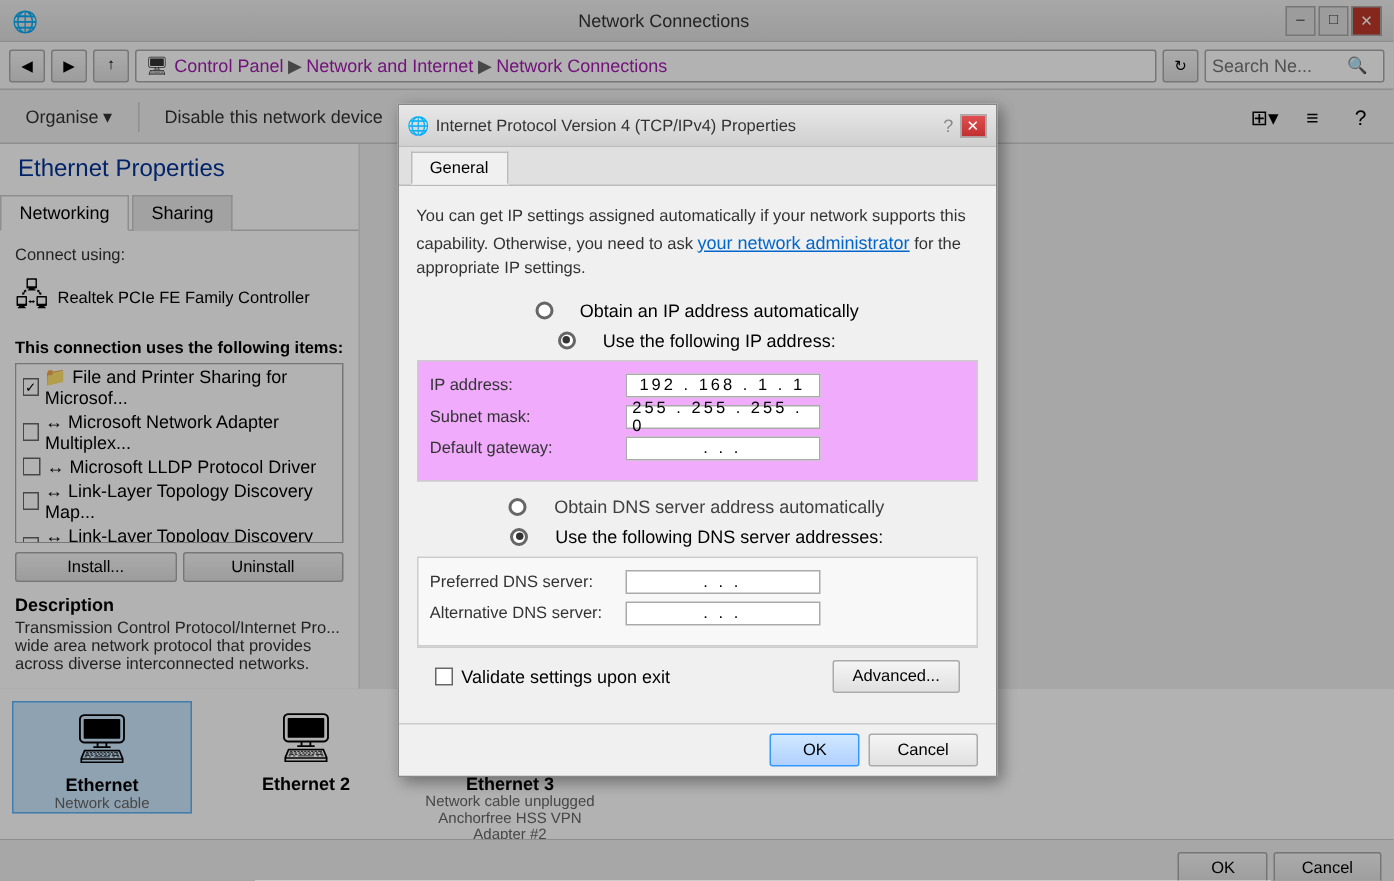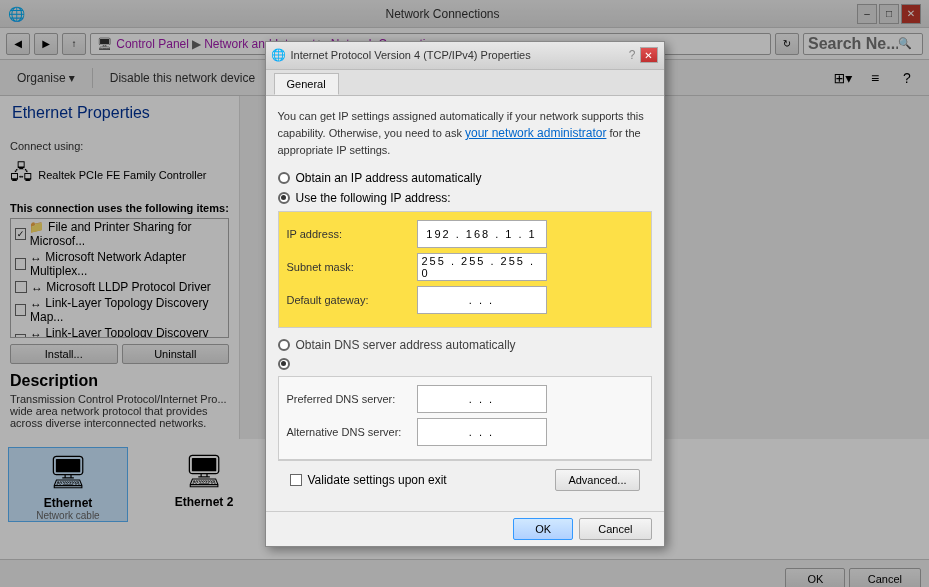--- a/index.html
+++ b/index.html
@@ -60,21 +60,21 @@
     .address-path .link { color: #a21caf; }
     .search-box {
       display: flex; align-items: center;
       background: white;
       border: 1px solid #aaa;
       border-radius: 2px;
       height: 22px;
       padding: 0 4px;
       width: 120px;
     }
-    .search-box input { border: none; outline: none; width: 90px; font-size: 16px; color: #999; font-weight: bold; }
+    .search-box input { border: none; outline: none; width: 90px; font-size: 12px; color: #999; }
     .search-icon { color: #666; font-size: 11px; }
 
     
     .toolbar {
       background: #f0f0f0;
       border-bottom: 1px solid #ccc;
       display: flex;
       align-items: center;
       padding: 3px 8px;
       height: 36px;
@@ -193,21 +193,21 @@
     .items-list-item { display: flex; align-items: center; gap: 4px; padding: 1px 4px; }
     .items-list-item .cb { width: 12px; height: 12px; border: 1px solid #666; background: white; display: inline-flex; align-items: center; justify-content: center; font-size: 9px; }
     .items-list-item .cb.checked { background: white; }
     .bottom-btns { display: flex; gap: 4px; margin-top: 6px; }
     .bottom-btn {
       flex: 1; padding: 3px; text-align: center;
       background: linear-gradient(to bottom, #f5f5f5, #e0e0e0);
       border: 1px solid #aaa; border-radius: 2px; cursor: pointer; font-size: 11px;
     }
     .desc-section { margin-top: 8px; }
-    .desc-title { font-weight: bold; font-size: 16px; }
+    .desc-title { font-weight: bold; font-size: 12px; }
     .desc-text { font-size: 11px; color: #333; margin-top: 3px; }
 
     
     .modal-overlay {
       position: absolute;
       top: 0; left: 0; right: 0; bottom: 0;
       background: rgba(0,0,0,0.3);
       z-index: 100;
       display: flex;
       align-items: center;
@@ -257,38 +257,38 @@
       margin-top: 4px;
       margin-right: 2px;
     }
     .dialog-tab.active { background: #f0f0f0; border-bottom: 1px solid #f0f0f0; margin-top: 3px; }
     .dialog-body {
       background: #f0f0f0;
       padding: 12px;
     }
     .dialog-info-text { font-size: 11px; color: #333; margin-bottom: 12px; line-height: 1.5; }
     .dialog-info-text a { color: #0066cc; text-decoration: underline; }
-    .radio-row { display: flex; align-items: center; gap: 6px; margin-bottom: 6px; font-size: 11px; }
+    .radio-row { display: flex; align-items: center; gap: 18px; margin-bottom: 6px; font-size: 11px; justify-content: center; }
     .radio-btn { width: 12px; height: 12px; border-radius: 50%; border: 2px solid #666; background: white; display: flex; align-items: center; justify-content: center; flex-shrink: 0; }
     .radio-btn.selected::after { content: ''; width: 5px; height: 5px; border-radius: 50%; background: #333; display: block; }
     .ip-group {
       border: 1px solid #ccc;
       padding: 8px;
       margin-bottom: 10px;
-      background: #fde047;
+      background: #f0abfc;
     }
     .form-row { display: flex; align-items: center; margin-bottom: 5px; }
     .form-label { width: 130px; font-size: 11px; color: #333; }
     .ip-input {
       background: white;
       border: 1px solid #aaa;
       padding: 1px 4px;
       font-size: 11px;
       width: 130px;
-      height: 28px;
+      height: 16px;
       display: flex; align-items: center; justify-content: center;
       letter-spacing: 2px;
     }
     .dns-group {
       border: 1px solid #ccc;
       padding: 8px;
       background: #f8f8f8;
     }
     .dialog-footer {
       padding: 8px 12px;
@@ -374,20 +374,24 @@
     <button class="toolbar-icon-btn">⊞▾</button>
     <button class="toolbar-icon-btn">≡</button>
     <button class="toolbar-icon-btn">?</button>
   </div>
 </div>
 
 <div class="content-area">
 
   <div class="properties-panel">
     <div class="panel-title">Ethernet Properties</div>
+    <div class="tab-strip">
+      <div class="tab active">Networking</div>
+      <div class="tab">Sharing</div>
+    </div>
     <div class="panel-content">
       <div class="section-label">Connect using:</div>
       <div class="adapter-row">
         <span class="adapter-icon">🖧</span>
         <span class="adapter-name">Realtek PCIe FE Family Controller</span>
       </div>
       <div class="items-label">This connection uses the following items:</div>
       <div class="items-list">
         <div class="items-list-item">
           <span class="cb checked">✓</span>
@@ -493,20 +497,21 @@
         </div>
       </div>
 
       <div>
         <div class="radio-row">
           <div class="radio-btn"></div>
           <span style="color:#404040;">Obtain DNS server address automatically</span>
         </div>
         <div class="radio-row">
           <div class="radio-btn selected"></div>
+          <span>Use the following DNS server addresses:</span>
         </div>
         <div class="dns-group">
           <div class="form-row">
             <span class="form-label">Preferred DNS server:</span>
             <div class="ip-input"> .  .  . </div>
           </div>
           <div class="form-row">
             <span class="form-label">Alternative DNS server:</span>
             <div class="ip-input"> .  .  . </div>
           </div>

